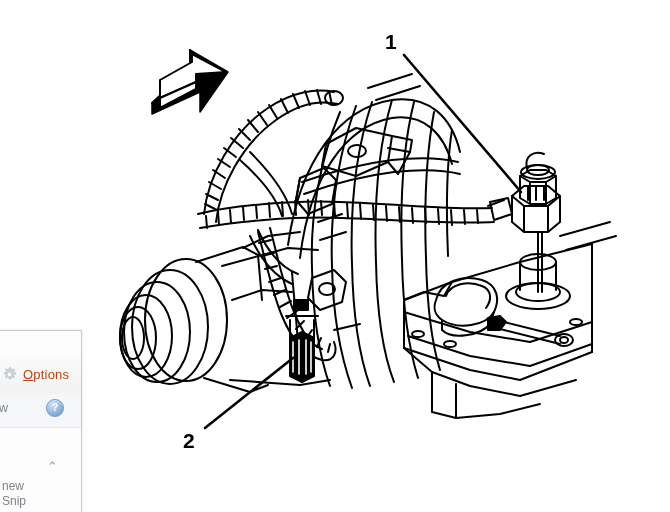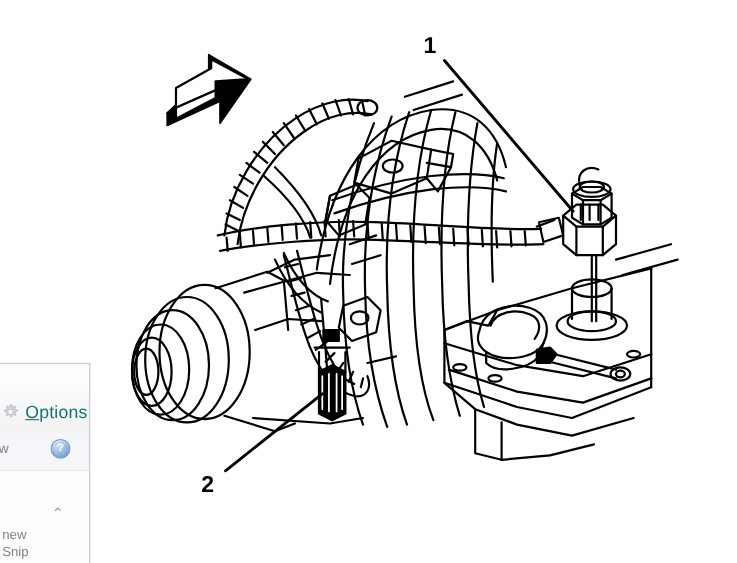--- a/index.html
+++ b/index.html
@@ -30,21 +30,21 @@
     position:absolute;left:0;top:24px;width:100%;height:38px;
     background:linear-gradient(#fbfbfb,#f2f2f2);
     border-bottom:1px solid #e2e2e2;
     display:flex;align-items:center;
   }
   .gear{
     position:absolute;left:8px;top:34px;width:19px;height:19px;
   }
   .opt-label{
     position:absolute;left:31px;top:36px;
-    font-size:16px;color:#0f766e;letter-spacing:.2px;
+    font-size:13px;color:#c2410c;letter-spacing:.2px;
   }
   .opt-label u{text-decoration:underline;}
   .snip-row2{
     position:absolute;left:0;top:62px;width:100%;height:34px;
     background:#f4f6f9;border-bottom:1px solid #e6e8ea;
   }
   .row2-text{
     position:absolute;left:0px;top:70px;font-size:12.5px;color:#7c828a;
   }
   .help-ico{

